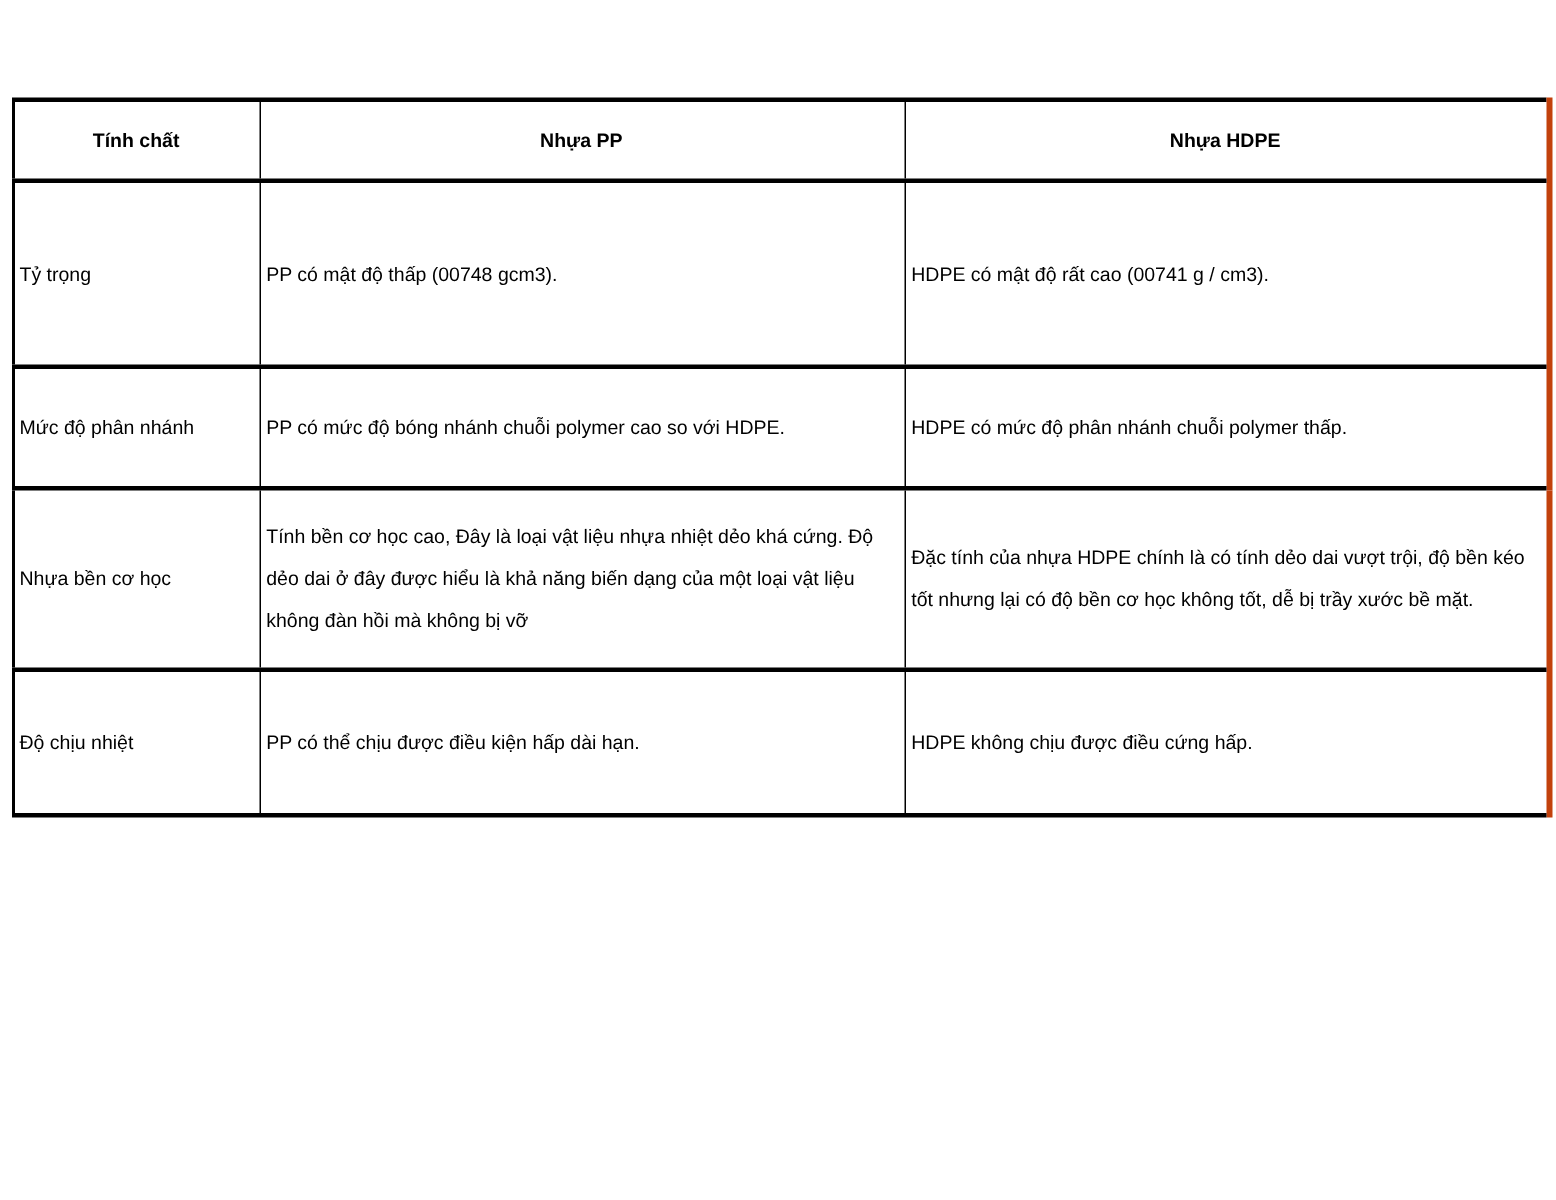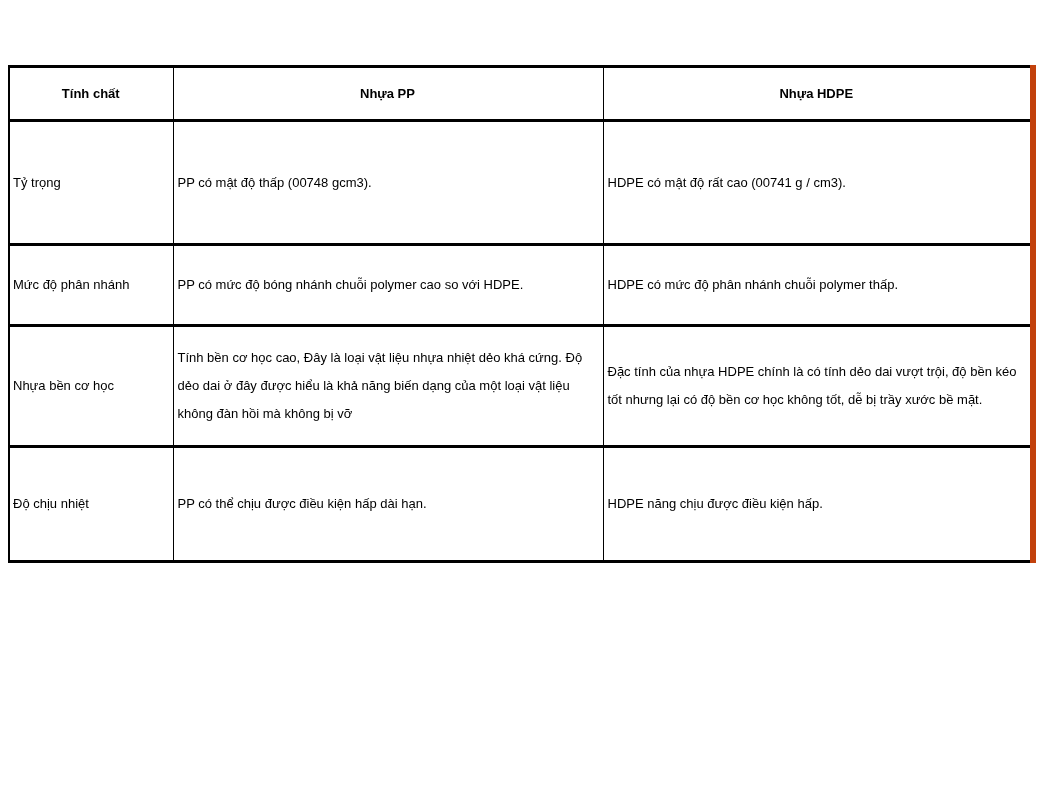--- a/index.html
+++ b/index.html
@@ -39,32 +39,32 @@
     text-align: left;
     padding: 2px 4px 2px 3px;
     font-size: 13px;
     line-height: 28px;
     overflow: hidden;
     word-wrap: break-word;
   }
   table.cmp th:first-child,
   table.cmp td:first-child { border-left: 2px solid #000000; }
   table.cmp th:last-child,
-  table.cmp td:last-child { border-right: 6px solid #c2410c; }
+  table.cmp td:last-child { border-right: 4px solid #c2410c; }
 
   table.cmp thead th {
     font-weight: bold;
     text-align: center;
     height: 47px;
     line-height: 22px;
   }
   table.cmp tbody tr:nth-child(1) { height: 124px; }
   table.cmp tbody tr:nth-child(2) { height: 81px; }
   table.cmp tbody tr:nth-child(3) { height: 121px; }
-  table.cmp tbody tr:nth-child(4) { height: 115px; }
+  table.cmp tbody tr:nth-child(4) { height: 97px; }
   table.cmp tbody tr:nth-child(5) { height: 115px; }
 
   table.cmp td.pp-col, table.cmp td.hdpe-col {
     padding-left: 4px;
     padding-right: 6px;
   }
 </style>
 </head>
 <body>
 
@@ -94,17 +94,17 @@
         <td class="hdpe-col">HDPE có mức độ phân nhánh chuỗi polymer thấp.</td>
       </tr>
       <tr>
         <td class="prop-col">Nhựa bền cơ học</td>
         <td class="pp-col">Tính bền cơ học cao, Đây là loại vật liệu nhựa nhiệt dẻo khá cứng. Độ dẻo dai ở đây được hiểu là khả năng biến dạng của một loại vật liệu không đàn hồi mà không bị vỡ</td>
         <td class="hdpe-col">Đặc tính của nhựa HDPE chính là có tính dẻo dai vượt trội, độ bền kéo tốt nhưng lại có độ bền cơ học không tốt, dễ bị trầy xước bề mặt.</td>
       </tr>
       <tr>
         <td class="prop-col">Độ chịu nhiệt</td>
         <td class="pp-col">PP có thể chịu được điều kiện hấp dài hạn.</td>
-        <td class="hdpe-col">HDPE năng chịu được điều kiện hấp.</td>
+        <td class="hdpe-col">HDPE không chịu được điều cứng hấp.</td>
       </tr>
     </tbody>
   </table>
 </div>
 
 </body></html>

